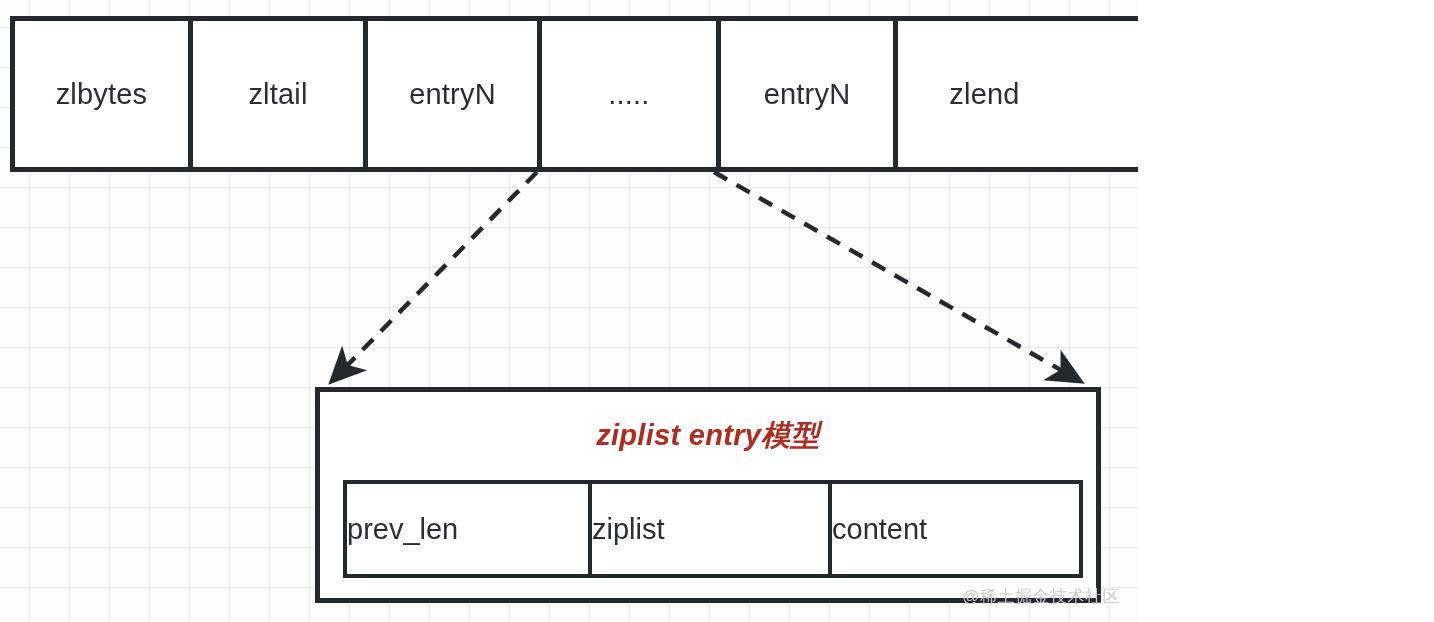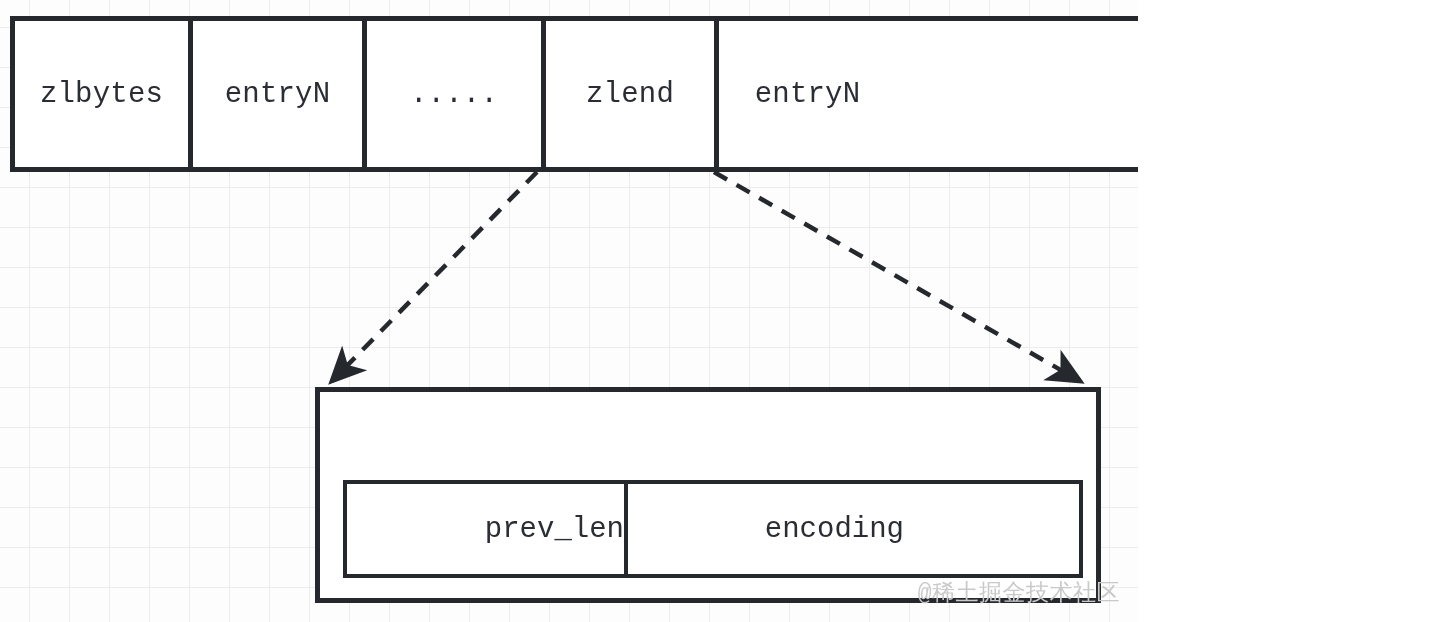--- a/index.html
+++ b/index.html
@@ -11,21 +11,21 @@
     position: relative;
     width: 1138px;
     height: 622px;
     overflow: hidden;
     background-color: #fdfdfd;
     background-image:
       linear-gradient(to right, #ececec 1px, transparent 1px),
       linear-gradient(to bottom, #ececec 1px, transparent 1px);
     background-size: 40px 40px;
     background-position: -11px -13px;
-    font-family: Liberation Mono, monospace;
+    font-family: Liberation Sans, sans-serif;
   }
 
   
   .ziplist-row {
     position: absolute;
     left: 10px;
     top: 16px;
     width: 1408px;
     height: 156px;
     box-sizing: border-box;
@@ -96,82 +96,88 @@
     height: 98px;
     box-sizing: border-box;
     border: 4px solid #25282d;
     background: #ffffff;
     display: flex;
   }
   .entry-field {
     box-sizing: border-box;
     display: flex;
     align-items: center;
-    justify-content: flex-end;
+    justify-content: flex-start;
     font-size: 29px;
     color: #2a2d33;
     border-right: 4px solid #25282d;
     background: #ffffff;
     white-space: nowrap;
-    margin-left: 36px;
   }
   .entry-field:last-child { border-right: none; }
 
   
   .watermark {
     position: absolute;
     right: 18px;
     bottom: 14px;
-    font-size: 23px;
+    font-size: 17px;
     color: #c9c9c9;
     letter-spacing: 0.5px;
     white-space: nowrap;
     z-index: 4;
   }
 </style>
 </head>
 <body>
 
 <div id="canvas">
 
   <div class="ziplist-row">
     <div class="zl-cell" style="width:178px">
       <span>zlbytes</span>
     </div>
+    <div class="zl-cell" style="width:175px">
+      <span>zltail</span>
+    </div>
     <div class="zl-cell" style="width:174px">
       <span>entryN</span>
     </div>
     <div class="zl-cell" style="width:179px">
       <span>.....</span>
     </div>
+    <div class="zl-cell" style="width:177px">
+      <span>entryN</span>
+    </div>
     <div class="zl-cell" style="width:173px">
       <span>zlend</span>
-    </div>
-    <div class="zl-cell" style="width:177px">
-      <span>entryN</span>
     </div>
   </div>
 
   <svg class="arrows" viewBox="0 0 1434 622">
     <defs>
       <marker id="arrowhead" markerWidth="9" markerHeight="9" refX="7.2" refY="4.5" orient="auto" markerUnits="strokeWidth">
         <path d="M0,0.6 L8.4,4.5 L0,8.4 L2.2,4.5 Z" fill="#25282d"></path>
       </marker>
     </defs>
     <line x1="537" y1="172" x2="332" y2="381" stroke="#25282d" stroke-width="4.5" stroke-dasharray="15,11" marker-end="url(#arrowhead)"></line>
     <line x1="714" y1="172" x2="1080" y2="381" stroke="#25282d" stroke-width="4.5" stroke-dasharray="15,11" marker-end="url(#arrowhead)"></line>
   </svg>
 
   <div class="entry-model">
+    <div class="entry-model-title">ziplist entry模型</div>
 
     <div class="entry-fields">
       <div class="entry-field" style="width:245px">
         <span>prev_len</span>
       </div>
       <div class="entry-field" style="width:240px">
-        <span>encoding</span>
+        <span>ziplist</span>
+      </div>
+      <div class="entry-field" style="width:247px">
+        <span>content</span>
       </div>
     </div>
   </div>
 
   <div class="watermark">@稀土掘金技术社区</div>
 
 </div>
 
 </body></html>

